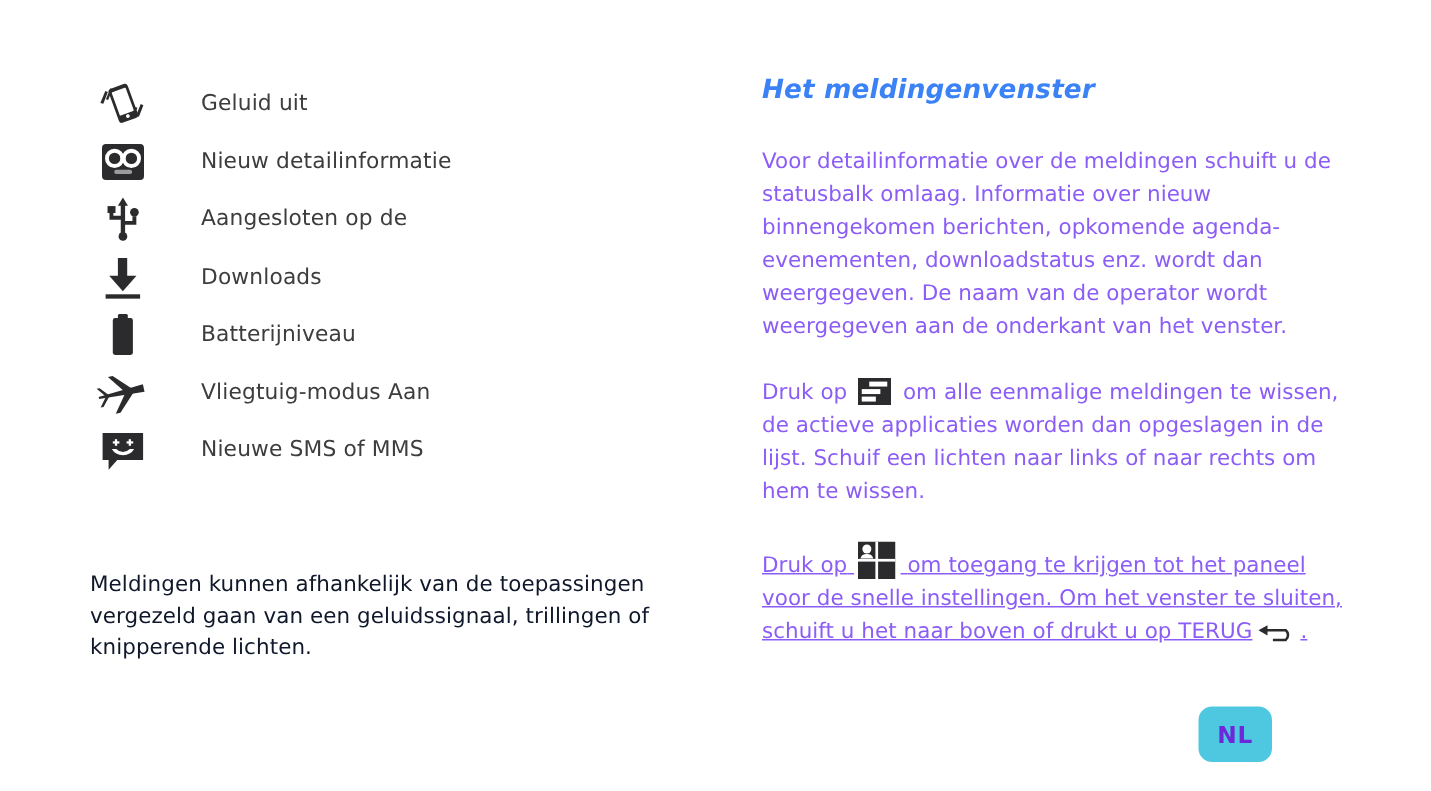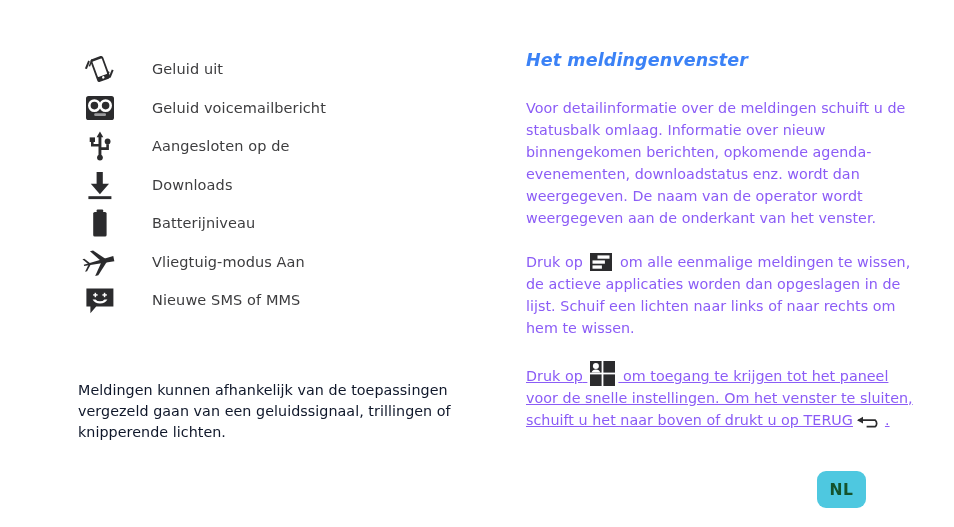--- a/index.html
+++ b/index.html
@@ -12,21 +12,20 @@
     background: #ffffff;
     font-family: "DejaVu Sans", "Liberation Sans", sans-serif;
     overflow: hidden;
     position: relative;
   }
 
   .page {
     position: relative;
     width: 848px;
     height: 527px;
-    margin-left: 18px;
   }
 
   
   .col-left {
     position: absolute;
     left: 60px;
     top: 50px;
     width: 420px;
   }
 
@@ -108,21 +107,21 @@
     width: 49px;
     height: 37px;
     background: #4ec8e0;
     border-top-left-radius: 9px;
     border-bottom-left-radius: 9px;
     border-top-right-radius: 9px;
     border-bottom-right-radius: 9px;
     display: flex;
     align-items: center;
     justify-content: center;
-    color: #14532d;
+    color: #6d28d9;
     font-size: 15.5px;
     font-weight: bold;
     letter-spacing: 0.5px;
   }
 
   svg { display: block; }
 </style>
 </head>
 <body>
 
@@ -155,21 +154,21 @@
 
       <li class="icon-row">
         <span class="icon-cell">
           <svg width="40" height="32" viewBox="0 0 40 32">
             <rect x="6" y="4" width="28" height="24" rx="2.6" ry="2.6" fill="#2b2b2d"></rect>
             <circle cx="14.4" cy="13.6" r="5.1" fill="none" stroke="#ffffff" stroke-width="2.6"></circle>
             <circle cx="25.6" cy="13.6" r="5.1" fill="none" stroke="#ffffff" stroke-width="2.6"></circle>
             <rect x="14.2" y="21.2" width="11.8" height="2.8" rx="1.2" ry="1.2" fill="#9b9b9d"></rect>
           </svg>
         </span>
-        <span class="icon-label">Geluid voicemailbericht</span>
+        <span class="icon-label">Nieuw detailinformatie</span>
       </li>
 
       <li class="icon-row">
         <span class="icon-cell">
           <svg width="40" height="32" viewBox="0 0 40 32">
             <g fill="#2b2b2d" stroke="#2b2b2d">
 
               <rect x="18.5" y="6" width="2.9" height="20" stroke="none"></rect>
 
               <path d="M19.95,1.6 L23.3,7.2 L16.6,7.2 Z" stroke="none"></path>

